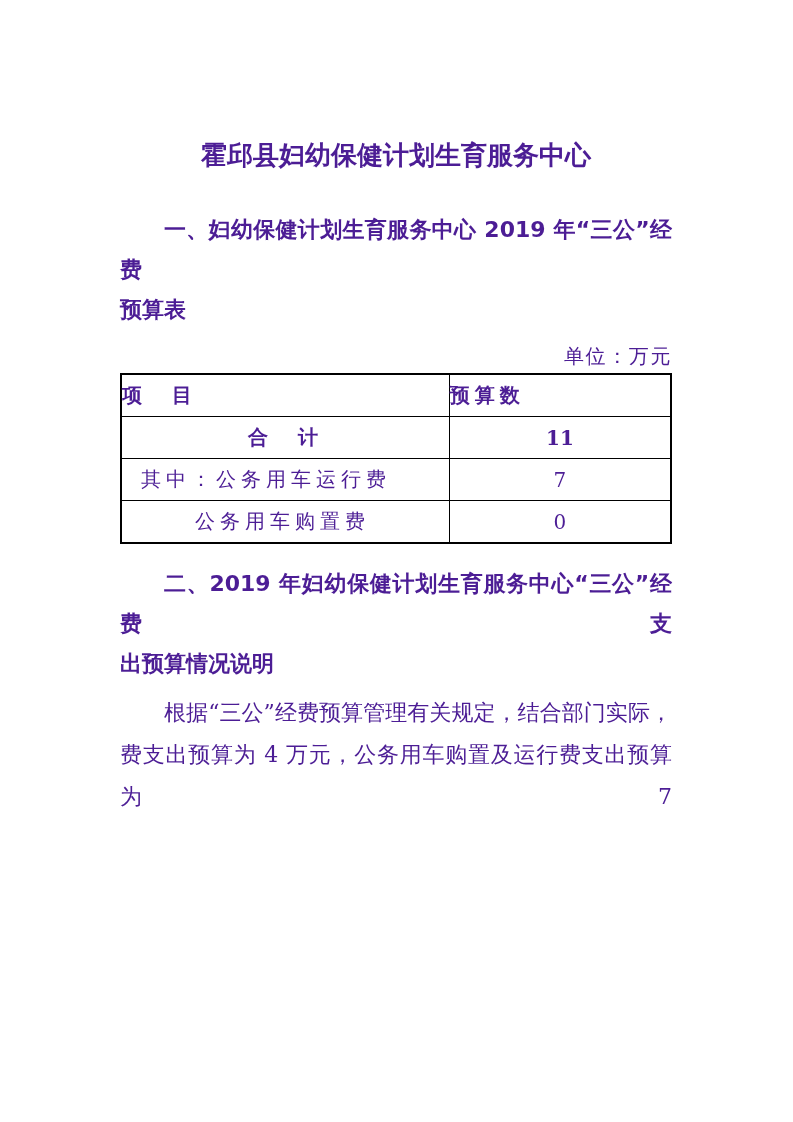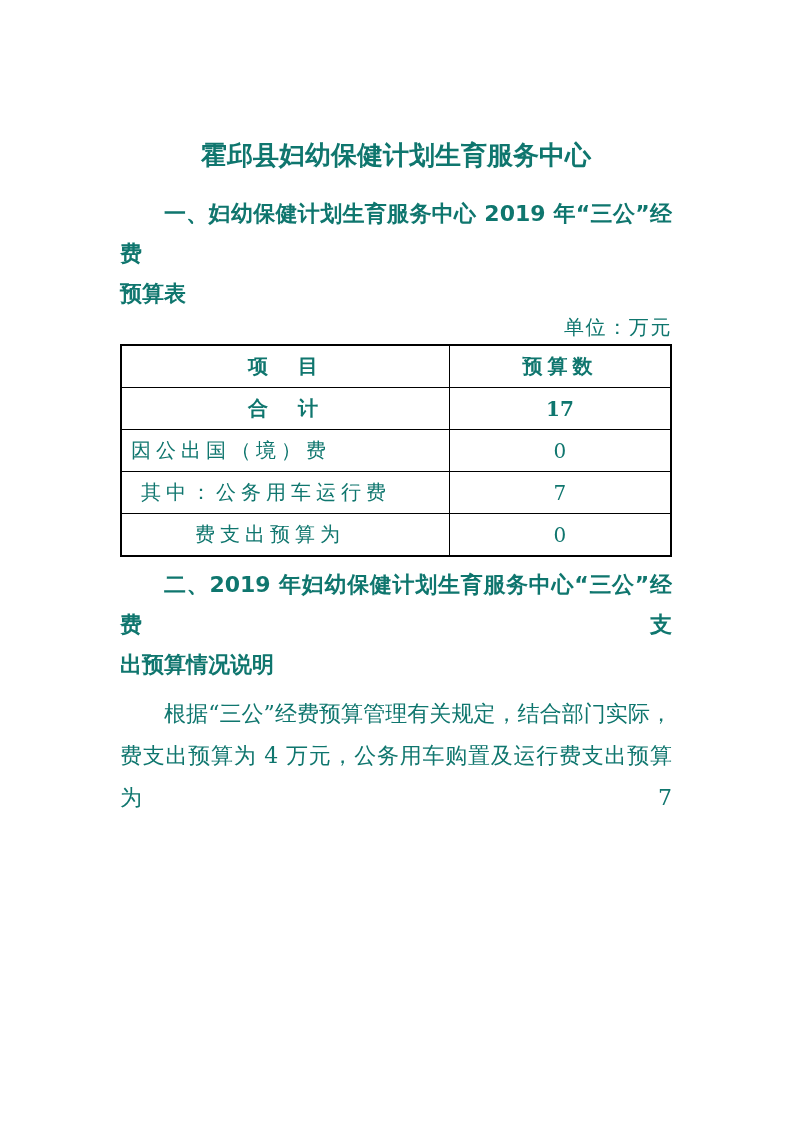--- a/index.html
+++ b/index.html
@@ -3,70 +3,70 @@
 <meta charset="utf-8">
 <style>
   html, body { margin: 0; padding: 0; background: #ffffff; }
   .page {
     position: relative;
     width: 793px;
     height: 1122px;
     box-sizing: border-box;
     padding: 136px 121px 0 120px;
     background: #ffffff;
-    color: #0f766e;
+    color: #4c1d95;
     font-family: "DejaVu Serif", "Liberation Serif", serif;
     overflow: hidden;
   }
   .doc-title {
     font-family: "DejaVu Sans", "Liberation Sans", sans-serif;
     font-weight: bold;
     font-size: 26px;
     line-height: 38px;
     text-align: center;
   }
   .section-heading {
     font-family: "DejaVu Sans", "Liberation Sans", sans-serif;
     font-weight: bold;
     font-size: 22px;
     line-height: 40px;
-    margin-top: 20px;
+    margin-top: 36px;
   }
-  .section-heading.section2 { margin-top: 8px; }
+  .section-heading.section2 { margin-top: 20px; }
   .h-first {
     text-indent: 2em;
     text-align: justify;
     text-align-last: justify;
   }
   .unit-note {
     font-size: 20px;
     line-height: 24px;
     text-align: right;
-    margin-top: 1px;
+    margin-top: 14px;
     letter-spacing: 0.08em;
   }
   table.budget-table {
     width: 100%;
     table-layout: fixed;
     border-collapse: collapse;
     border: 2px solid #000;
     margin-top: 5px;
   }
   .budget-table th, .budget-table td {
     border: 1px solid #000;
     height: 41px;
     padding: 0;
     font-size: 20px;
     vertical-align: middle;
   }
   .budget-table col.item-col { width: 59.7%; }
   .budget-table col.value-col { width: 40.3%; }
   .budget-table th {
     font-weight: bold;
-    text-align: center;
+    text-align: left;
     letter-spacing: 0.25em;
   }
   .budget-table td.item-cell {
     text-align: left;
     padding-left: 9px;
     letter-spacing: 0.25em;
   }
   .budget-table td.value-cell { text-align: center; letter-spacing: 0; }
   .budget-table tr.total-row td { font-weight: bold; }
   .budget-table tr.total-row td.item-cell { text-align: center; padding-left: 0; }
@@ -106,32 +106,28 @@
     </colgroup>
     <thead>
       <tr>
         <th>项　目</th>
         <th>预算数</th>
       </tr>
     </thead>
     <tbody>
       <tr class="total-row">
         <td class="item-cell">合　计</td>
-        <td class="value-cell">17</td>
-      </tr>
-      <tr>
-        <td class="item-cell">因公出国（境）费</td>
-        <td class="value-cell">0</td>
+        <td class="value-cell">11</td>
       </tr>
       <tr class="indent-1">
         <td class="item-cell">其中：公务用车运行费</td>
         <td class="value-cell">7</td>
       </tr>
       <tr class="indent-2">
-        <td class="item-cell">费支出预算为</td>
+        <td class="item-cell">公务用车购置费</td>
         <td class="value-cell">0</td>
       </tr>
     </tbody>
   </table>
 
   <div class="section-heading section2">
     <div class="h-line h-first">二、2019 年妇幼保健计划生育服务中心“三公”经费支</div>
     <div class="h-line">出预算情况说明</div>
   </div>
 

